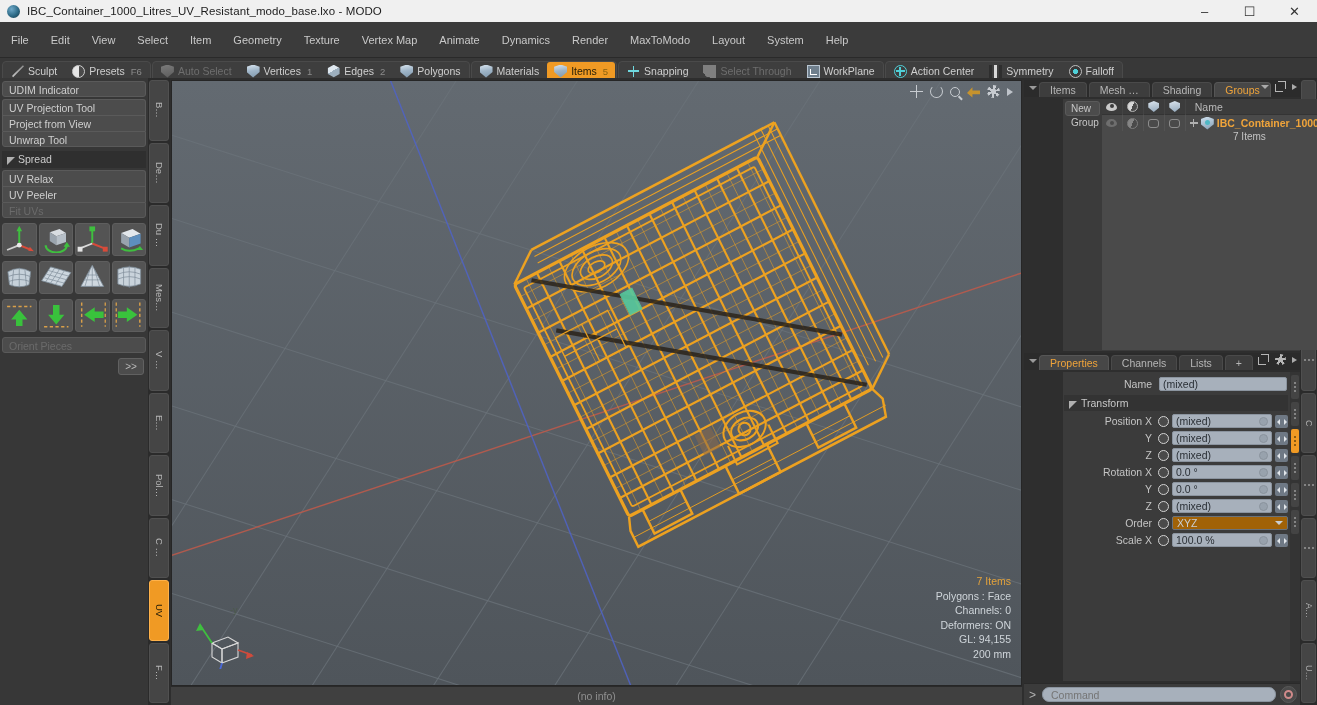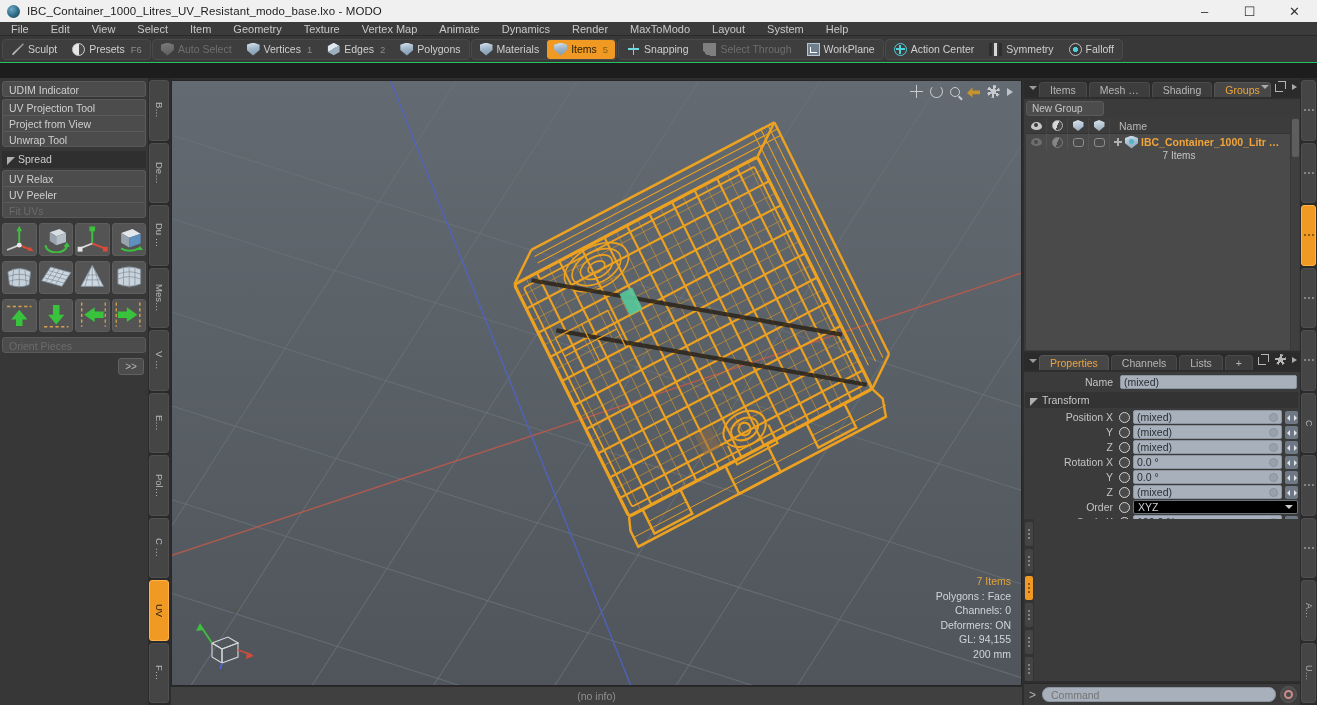--- a/index.html
+++ b/index.html
@@ -23,21 +23,21 @@
     background:radial-gradient(circle at 35% 32%, #6fa8c8 0%, #2d6a86 55%, #16323f 100%);
     flex:0 0 auto;
   }
   .title-txt{ font-size:11.5px; letter-spacing:.1px; color:#1c1c1c; }
   .win-btns{ position:absolute; right:0; top:0; height:22px; display:flex; }
   .win-btn{ width:45px;height:22px;display:flex;align-items:center;justify-content:center;
             color:#333; font-size:13px; }
 
   
   .menubar{
-    height:14px; background:#3b3b3b; display:flex; align-items:center;
+    height:36px; background:#3b3b3b; display:flex; align-items:center;
     border-bottom:1px solid #2a2a2a;
   }
   .menu-item{
     padding:0 11px; height:22px; line-height:22px; font-size:11px; color:#c9c9c9;
     white-space:nowrap;
   }
 
   
   .modebar{
     height:27px; background:#383838; display:flex; align-items:center;
@@ -191,21 +191,21 @@
     border-top:1.5px solid #b6b6b6;border-right:1.5px solid #b6b6b6;}
   .t-exp:after{content:"";position:absolute;left:0;bottom:0;width:7px;height:7px;
     border-bottom:1.5px solid #b6b6b6;border-left:1.5px solid #b6b6b6;}
   .t-gear{ width:11px;height:11px;border-radius:50%;background:
       radial-gradient(circle,#b6b6b6 0 30%,transparent 32%),
       conic-gradient(#b6b6b6 0 9%,transparent 9% 18%,#b6b6b6 18% 27%,transparent 27% 36%,
                      #b6b6b6 36% 45%,transparent 45% 54%,#b6b6b6 54% 63%,transparent 63% 72%,
                      #b6b6b6 72% 81%,transparent 81% 100%);}
   .t-play{ width:0;height:0;border-left:5px solid #aaa;border-top:3.5px solid transparent;border-bottom:3.5px solid transparent;}
 
-  .panel{ background:#3b3b3b; display:flex; flex-direction:column; }
+  .panel{ background:#3b3b3b; display:flex; flex-direction:row;margin-left:39px; }
   .newgrp{ height:15px; margin:2px 0 2px 2px; width:78px; background:#4c4c4c;
            border:1px solid #5a5a5a;border-radius:3px;font-size:10px;color:#c6c6c6;
            line-height:14px;padding-left:5px;}
   .grouplist{ flex:1; background:#4a4a4a; margin:0 1px 1px 2px; position:relative; display:flex; }
   .gl-main{ flex:1; display:flex; flex-direction:column; }
   .glhdr{ height:16px; display:flex; align-items:center; background:#3c3c3c;
           border-bottom:1px solid #343434;}
   .glcell{ width:21px; height:16px; display:flex; align-items:center; justify-content:center;
            border-right:1px solid #444; }
   .glname{ flex:1; padding-left:9px; font-size:10.5px; color:#b9b9b9; }
@@ -252,21 +252,21 @@
   .psp:before{content:"";position:absolute;left:1.5px;top:4px;border-right:3.5px solid #e2e6ea;
     border-top:3px solid transparent;border-bottom:3px solid transparent;}
   .psp:after{content:"";position:absolute;right:1.5px;top:4px;border-left:3.5px solid #e2e6ea;
     border-top:3px solid transparent;border-bottom:3px solid transparent;}
   .pname-row{ height:17px; display:flex; align-items:center; gap:4px; padding-right:3px;}
   .thdr{ height:16px; background:#333; color:#c8c8c8; font-size:10.5px;
          padding-left:17px; line-height:16px; position:relative; margin:2px 2px 1px 1px;}
   .thdr:before{content:"";position:absolute;left:5px;top:6px;
     border-left:4px solid #b0b0b0;border-right:4px solid transparent;
     border-top:4px solid #b0b0b0;border-bottom:4px solid transparent;}
-  .pselect{ flex:1;height:14px;background:#000000;border:1px solid #6a727b;border-radius:2px;
+  .pselect{ flex:1;height:14px;background:#a16207;border:1px solid #6a727b;border-radius:2px;
             display:flex;align-items:center;padding:0 4px;color:#c9ced3;font-size:10.5px;gap:40px;}
   .pselect .caret{ margin-left:auto;width:0;height:0;border-top:4px solid #c9ced3;
     border-left:4px solid transparent;border-right:4px solid transparent;}
   .props-scroll{ width:10px; background:#343434; display:flex; flex-direction:column; align-items:center;
                  padding-top:3px; gap:3px;}
   .ps-seg{ width:8px;height:24px;background:#444;border-radius:2px;display:flex;
            flex-direction:column;align-items:center;justify-content:center;gap:2px;}
   .ps-seg.on{ background:#f09a24; }
   .ps-seg i{ width:2px;height:2px;border-radius:50%;background:#9a9a9a;display:block;}
   .ps-seg.on i{ background:#6a4608; }

